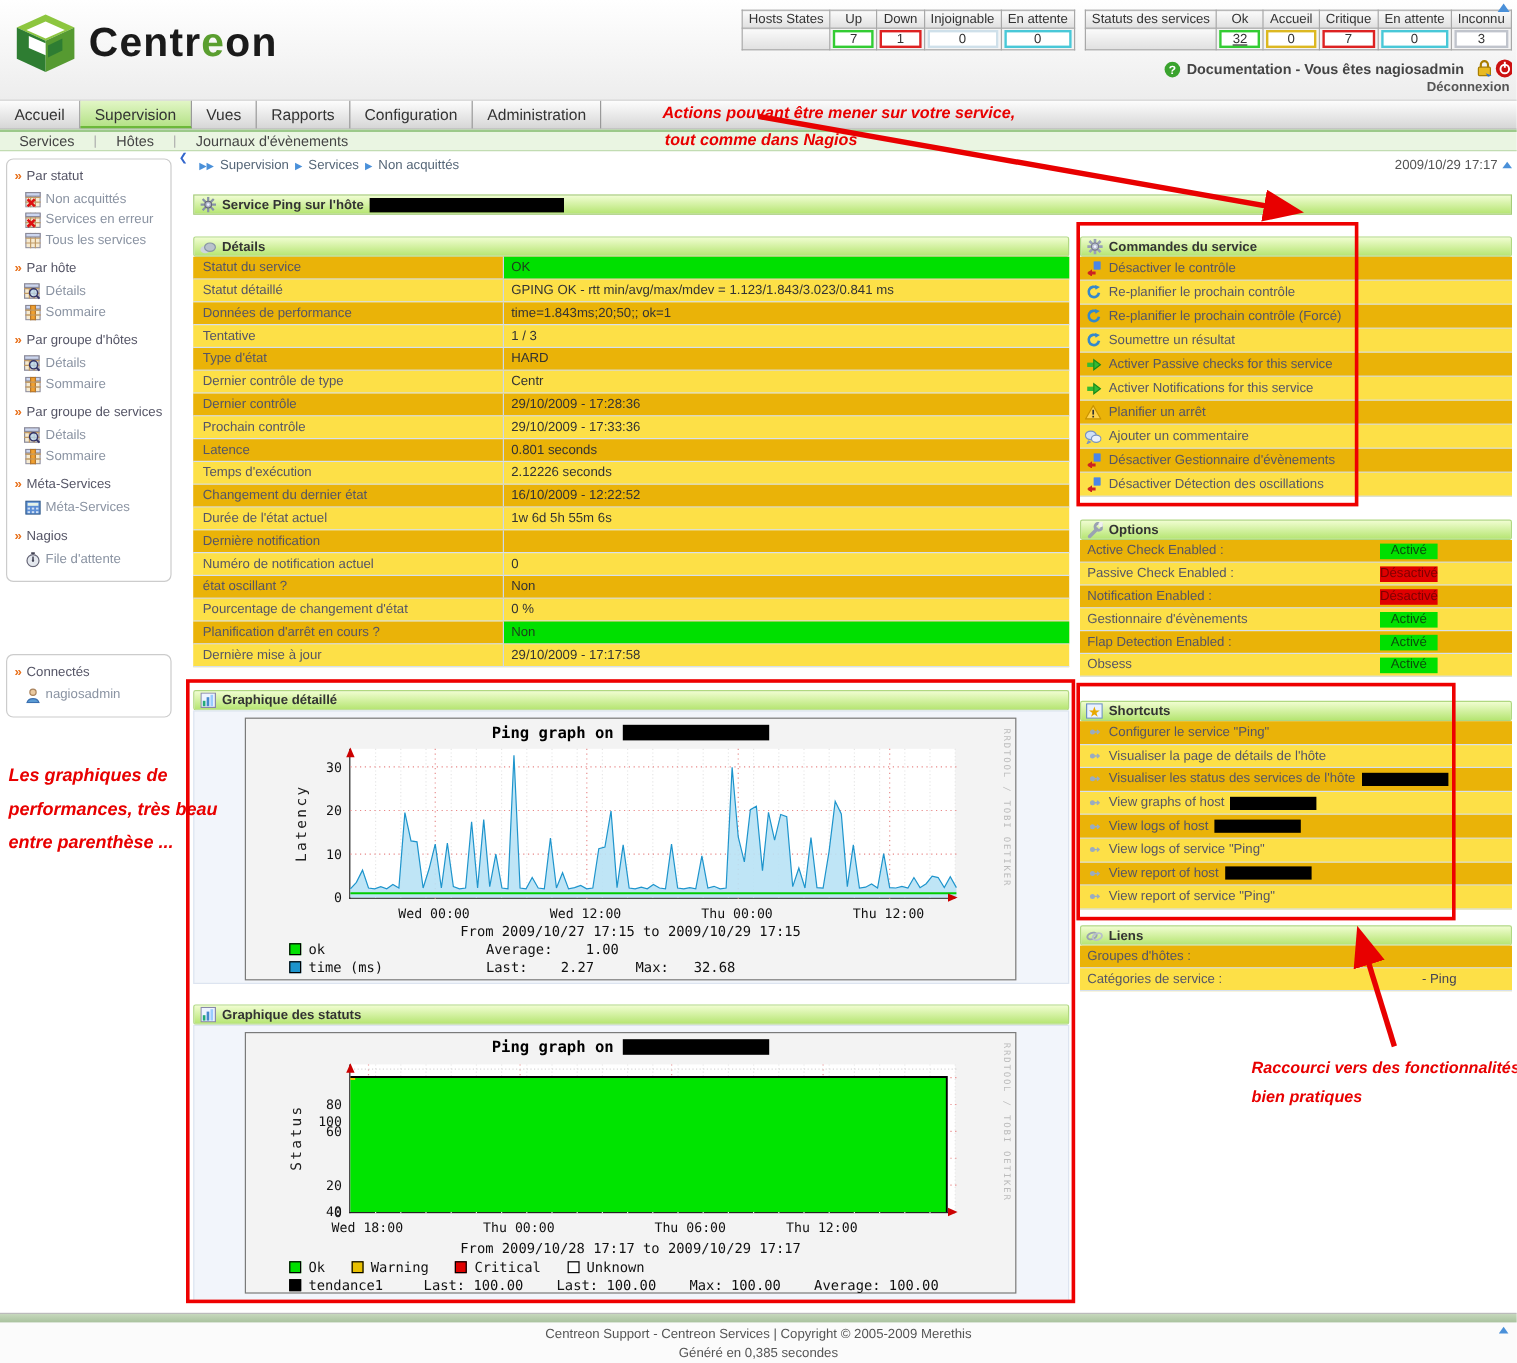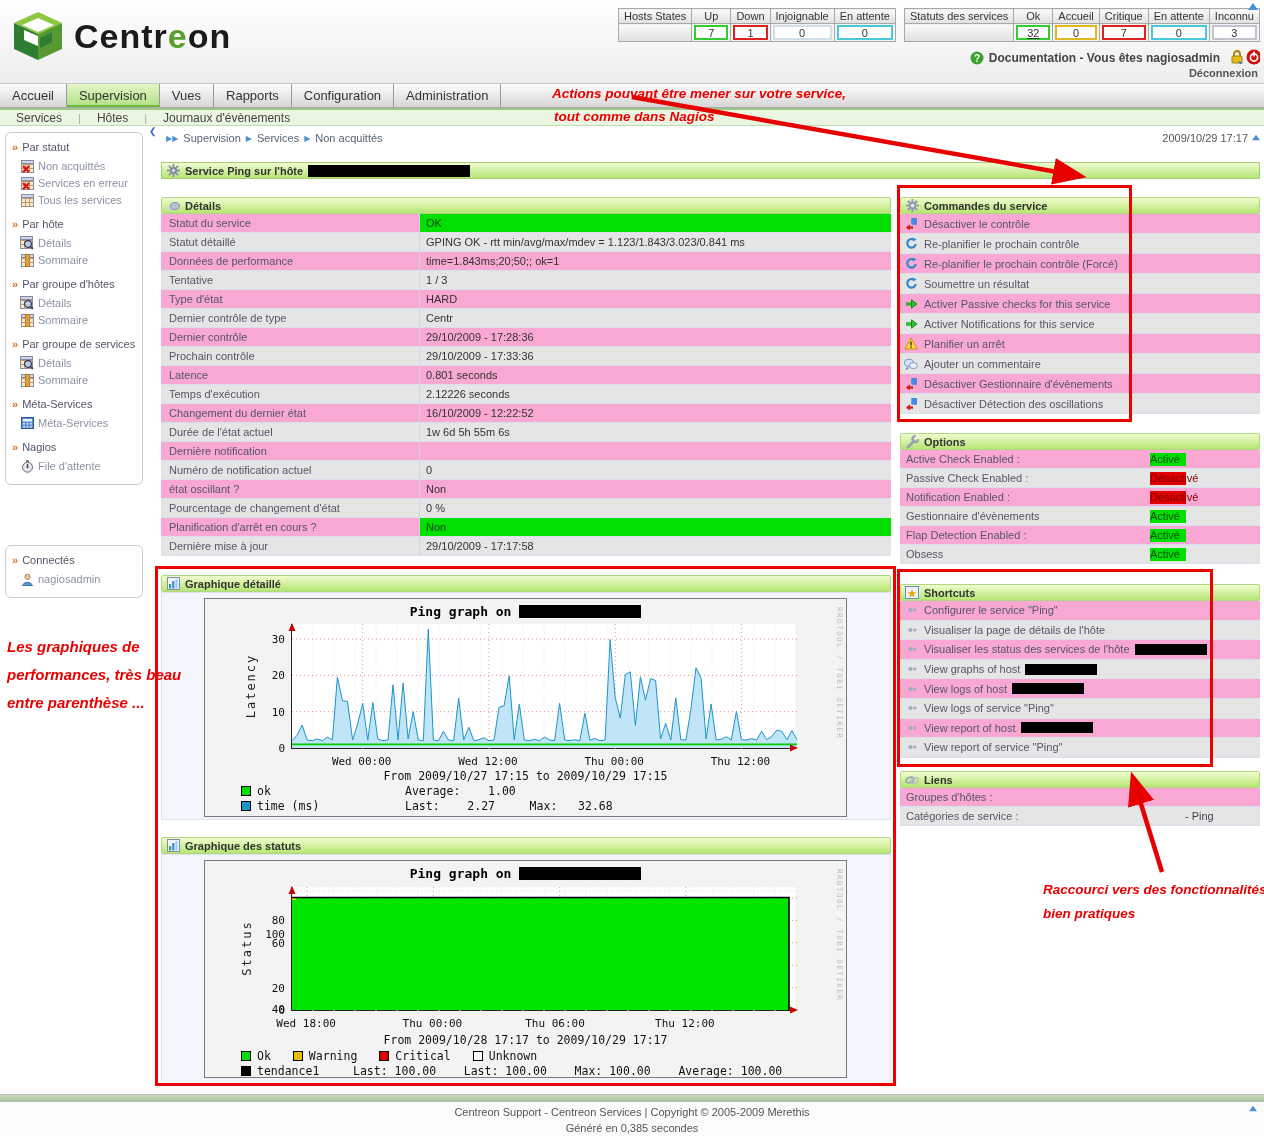--- a/index.html
+++ b/index.html
@@ -40,32 +40,32 @@
   
   .crumb{position:absolute;left:166px;top:132px;font-size:11px;color:#567;display:flex;align-items:center;gap:5px}
   .crumb .b{color:#4a90d9;font-size:8px}
   .crumb-date{position:absolute;right:16px;top:132px;font-size:11px;color:#555}
   .chev-date{position:absolute;right:3px;top:134px;transform:scale(.8)}
   .svc-bar{position:absolute;left:161px;top:162px;width:1099px;height:17px;background:linear-gradient(#f0fdd2,#b6e573);border:1px solid #a6cc78;display:flex;align-items:center;gap:5px;padding:0 4px;font-size:11px;font-weight:bold;color:#333}
   .redact{display:inline-block;background:#000;height:12px;vertical-align:middle}
   
   .panel-header{position:absolute;height:17px;background:linear-gradient(#f0fdd0,#b6e573);border:1px solid #b0d880;border-radius:2px;font-weight:bold;font-size:11px;color:#333;display:flex;align-items:center;gap:5px;padding:0 4px}
   .trow{display:flex;align-items:center;font-size:11px;color:#445;border-bottom:1px solid #d6e0ee}
-  .trow.odd{background:#f9a8d4}
-  .trow.even{background:#e5e5e5}
+  .trow.odd{background:#eab308}
+  .trow.even{background:#fde047}
   #details-rows{position:absolute;left:161px;top:214px;width:730px}
   #details-rows .trow{height:19px}
   .d-label{width:259px;padding-left:8px;border-right:1px solid #ccd8ea;color:#556;align-self:stretch;display:flex;align-items:center}
   .d-value{padding-left:6px;flex:1;align-self:stretch;display:flex;align-items:center;color:#333}
   .d-value.okbg{background:#00e000;color:#1c3d1c;font-weight:normal}
   #cmd-rows{position:absolute;left:900px;top:214px;width:360px}
   #cmd-rows .trow{height:20px;gap:6px;padding-left:4px;color:#556;cursor:pointer}
   #opt-rows{position:absolute;left:900px;top:450px;width:360px}
   #opt-rows .trow{height:19px;padding-left:6px;color:#556}
-  .badge{position:absolute;left:250px;width:36px;height:13px;font-size:11px;text-align:left;line-height:13px}
+  .badge{position:absolute;left:250px;width:48px;height:13px;font-size:11px;text-align:center;line-height:13px}
   .badge.on{background:#00e000;color:#0a4d0a}
   .badge.off{background:#e00000;color:#7e0000}
   #short-rows{position:absolute;left:900px;top:601px;width:360px}
   #short-rows .trow{height:19.6px;gap:5px;padding-left:5px;color:#556;cursor:pointer}
   #link-rows{position:absolute;left:900px;top:788px;width:360px}
   #link-rows .trow{height:19px;padding-left:6px;color:#556}
   .link-val{position:absolute;left:285px;color:#445}
   
   .gpanel-body{position:absolute;left:161px;width:730px;background:#f2f5fb;border:1px solid #dde4f0}
   .graph-box{position:absolute;left:204px;width:643px;background:#f3f3f3;border:1px solid #7a7a7a;font-family:"DejaVu Sans Mono",monospace}
@@ -868,21 +868,21 @@
       </svg>
     </div>
     <div class="g-ytick" style="left: 40px; top: 143px;">0</div>
     <div class="g-ytick" style="left: 40px; top: 120.6px;">20</div>
     <div class="g-ytick" style="left: 40px; top: 98.2px; margin-top: 44px;">40</div>
     <div class="g-ytick" style="left: 40px; top: 75.8px;">60</div>
     <div class="g-ytick" style="left: 40px; top: 53.4px;">80</div>
     <div class="g-ytick" style="left: 40px; top: 31px; margin-top: 36px;">100</div>
     <div class="g-xtick" style="left: 65.15px; top: 156px;">Wed 18:00</div>
     <div class="g-xtick" style="left: 191.4px; top: 156px;">Thu 00:00</div>
-    <div class="g-xtick" style="left: 314px; top: 156px;">Thu 06:00</div>
+    <div class="g-xtick" style="left: 328px; top: 156px; text-align: right;">Thu 06:00</div>
     <div class="g-xtick" style="left: 443.9px; top: 156px;">Thu 12:00</div>
     <div class="g-from" style="top: 172px;">From 2009/10/28 17:17 to 2009/10/29 17:17</div>
     <div class="g-leg" style="top: 188px;"><span class="sw" style="background: rgb(0, 224, 0);"></span><span style="margin-right: 22px;">Ok</span><span class="sw" style="background: rgb(232, 192, 0);"></span><span style="margin-right: 22px;">Warning</span><span class="sw" style="background: rgb(224, 0, 0);"></span><span style="margin-right: 22px;">Critical</span><span class="sw" style="background: rgb(255, 255, 255);"></span><span style="margin-right: 22px;">Unknown</span></div>
     <div class="g-leg" style="top: 203px;"><span class="sw" style="background: rgb(0, 0, 0);"></span><span class="leg-name" style="width: 96px;">tendance1</span><span>Last: 100.00    Last: 100.00    Max: 100.00    Average: 100.00</span></div>
   </div>
 
 <div class="redbox" style="left:155px;top:566px;width:741px;height:520px"></div>
 <div class="redbox" style="left:897px;top:185px;width:235px;height:237px"></div>
 <div class="redbox" style="left:897px;top:569px;width:316px;height:198px"></div>
 

